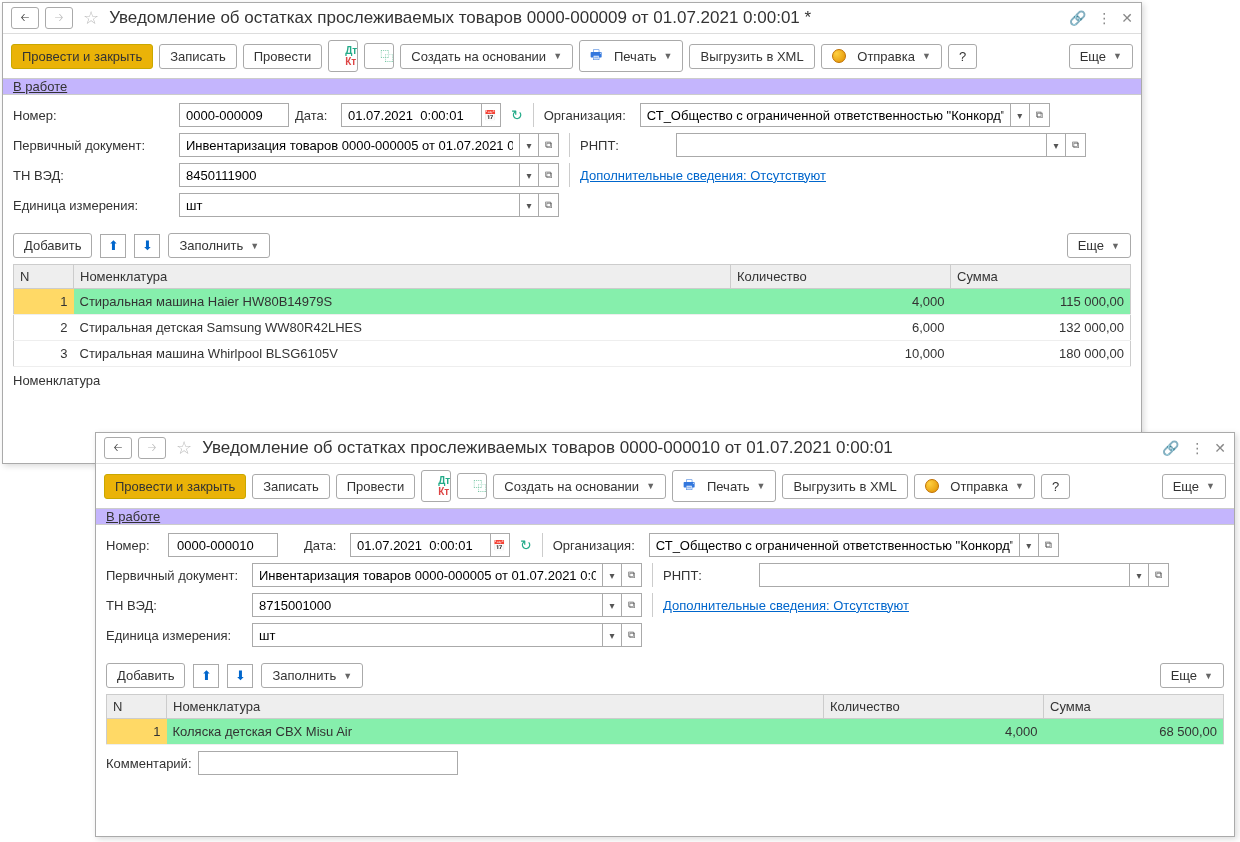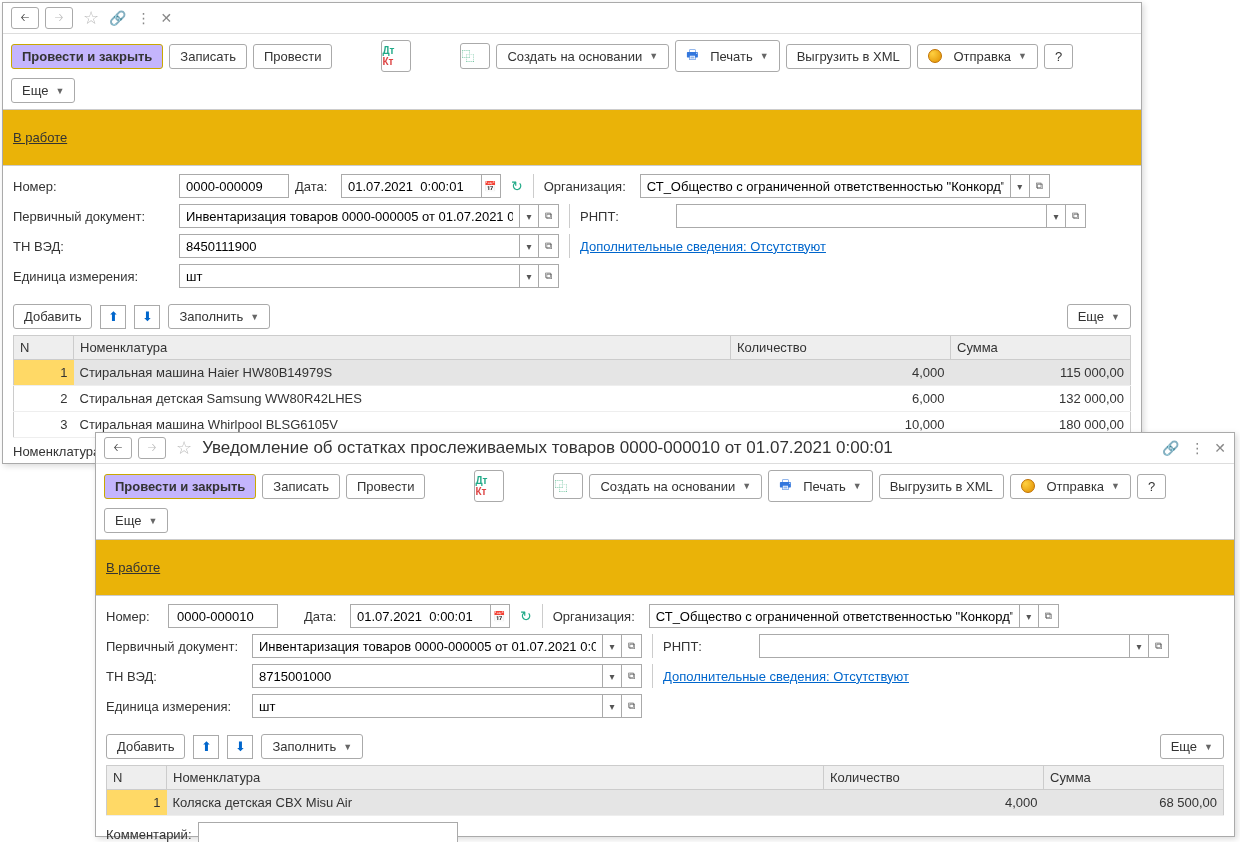--- a/index.html
+++ b/index.html
@@ -9,29 +9,29 @@
 .win2 { top: 432px; left: 95px; width: 1140px; height: 405px; }
 .titlebar { display: flex; align-items: center; padding: 4px 8px; border-bottom: 1px solid #ddd; gap: 6px; }
 .nav-btn { width: 28px; height: 22px; border: 1px solid #aaa; background: #fff; border-radius: 3px; display: inline-flex; align-items: center; justify-content: center; cursor: pointer; font-size: 11px; }
 .nav-btn.disabled { color: #bbb; }
 .star { font-size: 18px; color: #bbb; cursor: pointer; margin: 0 4px; }
 .title-text { font-size: 17px; font-weight: 400; flex: 1; }
 .win-icons { display: flex; gap: 10px; align-items: center; color: #888; }
 .win-icon { cursor: pointer; font-size: 14px; }
 .toolbar { display: flex; align-items: center; gap: 6px; padding: 6px 8px; flex-wrap: wrap; }
 .btn { border: 1px solid #aaa; background: #fff; border-radius: 3px; padding: 4px 10px; cursor: pointer; font-size: 13px; display: inline-flex; align-items: center; gap: 4px; }
-.btn-yellow { background: #c4b5fd; border-color: #c9a800; font-weight: bold; }
-.btn-icon { width: 30px; padding: 4px 0; justify-content: flex-start; margin-left: 43px; }
+.btn-yellow { background: #eab308; border-color: #c9a800; font-weight: normal; }
+.btn-icon { width: 30px; padding: 4px 0; justify-content: flex-end; }
 .btn .caret { font-size: 9px; color: #666; margin-left: 3px; }
 .icon-dtkt { font-size: 10px; font-weight: bold; }
 .icon-dtkt .dt { color: #2a8; }
 .icon-dtkt .kt { color: #d44; }
 .tree-icon { color: #3a7; font-size: 13px; }
 .print-icon { color: #37d; }
-.status-row { background: #eab308; padding: 20px 10px; border-top: 1px solid #ccc; border-bottom: 1px solid #ccc; }
+.status-row { background: #c4b5fd; padding: 0 10px; border-top: 1px solid #ccc; border-bottom: 1px solid #ccc; }
 .status-row a { color: #333; text-decoration: underline; cursor: pointer; }
 .form-area { padding: 8px 10px; }
 .form-row { display: flex; align-items: center; margin-bottom: 6px; gap: 6px; }
 .label { min-width: 160px; }
 .label-sm { min-width: 40px; }
 .input { border: 1px solid #aaa; padding: 3px 6px; font-size: 13px; height: 24px; }
 .input-wrap { display: inline-flex; }
 .input-wrap .input { border-right: none; }
 .input-btn { width: 20px; height: 24px; border: 1px solid #aaa; background: #fff; display: inline-flex; align-items: center; justify-content: center; cursor: pointer; font-size: 10px; color: #555; }
 .input-btn + .input-btn { border-left: none; }
@@ -39,34 +39,35 @@
 .link { color: #0066cc; text-decoration: underline; cursor: pointer; }
 .tbl-toolbar { display: flex; align-items: center; gap: 8px; padding: 2px 10px 6px 10px; }
 .arrow-btn { width: 26px; height: 24px; border: 1px solid #aaa; background: #fff; display: inline-flex; align-items: center; justify-content: center; cursor: pointer; font-size: 13px; }
 .arrow-up { color: #06c; }
 .arrow-dn { color: #06c; }
 .spacer { flex: 1; }
 .table { width: calc(100% - 20px); margin: 0 10px; border: 1px solid #ccc; border-collapse: collapse; }
 .table th { background: #eee; border: 1px solid #ccc; padding: 4px 6px; text-align: left; font-weight: normal; font-size: 13px; }
 .table td { border-bottom: 1px solid #eee; padding: 5px 6px; }
 .table .num { text-align: right; }
-.table tr.selected td { background: #e5e5e5; }
+.table tr.selected td { background: #86efac; }
 .table tr.selected td:first-child { background: #ffd966; }
 .comment-row { display: flex; align-items: center; padding: 6px 10px; gap: 6px; }
 .small-act { color: #2a8; font-size: 14px; cursor: pointer; margin-left: 4px; }
 .globe-y { display:inline-block; width:14px; height:14px; border-radius:50%; background: radial-gradient(circle at 30% 30%, #ffd040, #e09000); border: 1px solid #c07000; }
 </style>
 </head>
 <body>
 
 <div class="window win1">
   <div class="titlebar">
     <span class="nav-btn">🡠</span>
     <span class="nav-btn disabled">🡢</span>
     <span class="star">☆</span>
+    <span class="title-text">Уведомление об остатках прослеживаемых товаров 0000-000009 от 01.07.2021 0:00:01 *</span>
     <div class="win-icons">
       <span class="win-icon">🔗</span>
       <span class="win-icon">⋮</span>
       <span class="win-icon">✕</span>
     </div>
   </div>
   <div class="toolbar">
     <span class="btn btn-yellow">Провести и закрыть</span>
     <span class="btn">Записать</span>
     <span class="btn">Провести</span>

